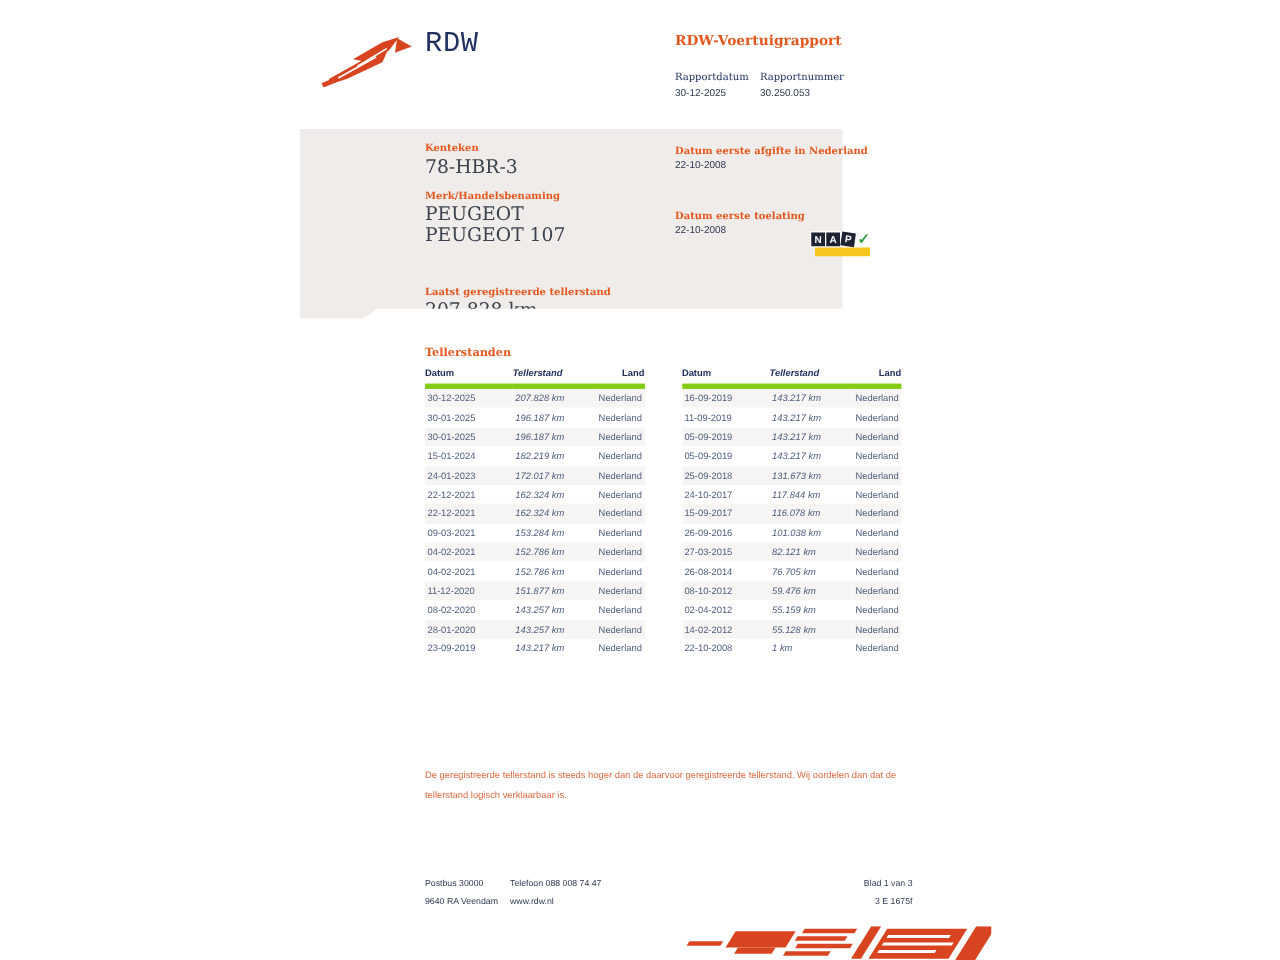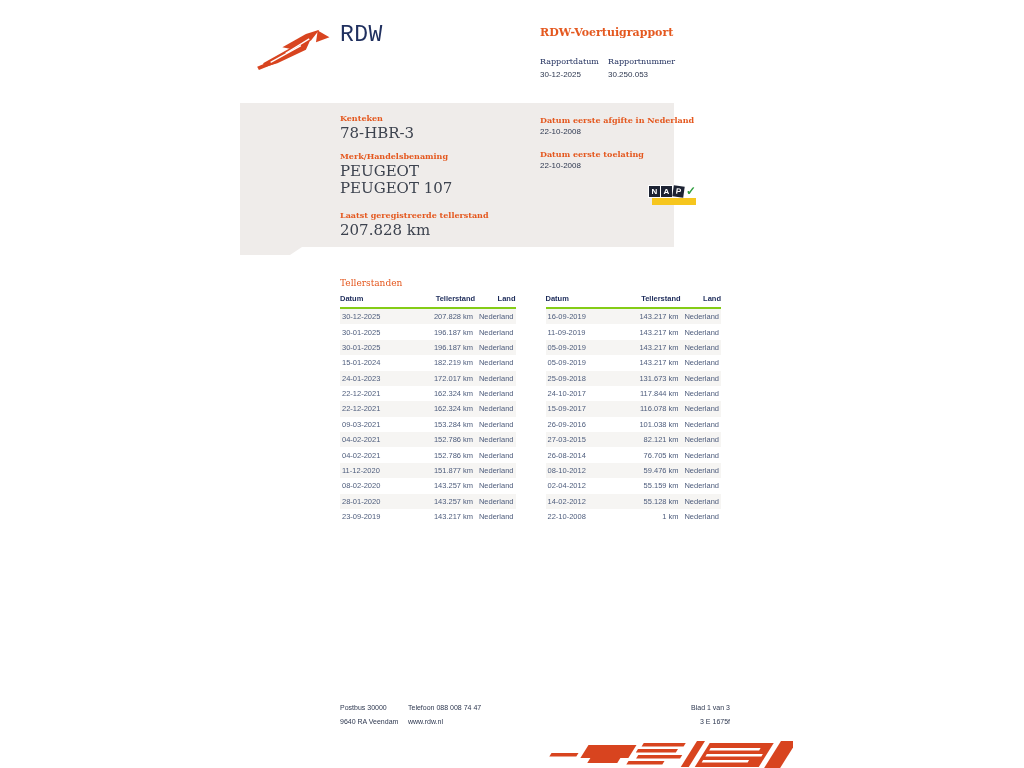--- a/index.html
+++ b/index.html
@@ -25,48 +25,48 @@
      clip-path:polygon(0 0, 482px 0, 482px 144px, 62px 144px, 50px 152px, 0 152px); }
   .olabel { font-family:"DejaVu Serif", serif; font-weight:bold;
             font-size:8px; color:#e4581f; }
   .val-serif { font-family:"DejaVu Serif", serif; font-size:15px;
                color:#3c424e; line-height:17px; }
   .val-sans  { font-size:8px; color:#2e3850; }
   #vb-col1 { left:100px; top:10px; width:170px; }
   #vb-col2 { left:300px; top:12px; width:170px; }
   .gap-s { margin-top:2px; }
   .gap-m { margin-top:9px; }
-  .gap-l { margin-top:13px; }
+  .gap-l { margin-top:31px; }
   #oordeel { margin-top:18px; font-size:15px; font-weight:bold;
              color:#1c2b5a; line-height:17px; letter-spacing:0.3px; }
 
   
   #nap { left:408px; top:80px; width:50px; height:26px; }
   #nap-shadow { position:absolute; left:4px; top:8px; width:44px; height:14px;
                 background:#f6c61e; }
   #nap-tiles { position:absolute; left:0; top:2px; display:flex;
                align-items:center; background:#ffffff; padding:1px; }
   .nap-tile { width:11px; height:11px; background:#1d2333; color:#ffffff;
               font-size:8px; font-weight:bold; display:flex;
               align-items:center; justify-content:center; margin-right:1px; }
   .nap-tile.tilted { transform:rotate(8deg); }
   #nap-check { color:#2f9e3f; font-size:12px; font-weight:bold;
                line-height:11px; margin-left:1px; }
 
   
   #tables-wrap { left:340px; top:278px; width:381px; }
-  #tables-title { font-family:"DejaVu Serif", serif; font-weight:normal;
+  #tables-title { font-family:"DejaVu Serif", serif; font-weight:bold;
                   font-size:9px; color:#e4581f; margin-bottom:6px; }
   #tables-flex { display:flex; gap:30px; }
   table.tbl { flex:1; border-collapse:collapse; table-layout:fixed; }
   .tbl th { font-size:7.5px; font-weight:bold; color:#1c2b5a;
-            padding:0 0 4px 0; border-bottom:2px solid #84cc16; }
+            padding:0 0 4px 0; border-bottom:4px solid #84cc16; }
   .tbl td { font-size:7.5px; color:#4d5c7c; padding:3.2px 2px 3.2px 2px; }
   .tbl .c-datum { width:40%; text-align:left; }
-  .tbl .c-stand { width:37%; text-align:right; }
+  .tbl .c-stand { width:37%; text-align:left;font-style:italic; }
   .tbl .c-land  { width:23%; text-align:right; }
   .tbl tbody tr:nth-child(odd) { background:#f6f5f3; }
 
   
   #footnote { left:340px; top:605px; width:392px; }
   #footnote-title { font-size:9.5px; font-weight:bold; color:#1c2b5a; }
   #footnote-text { margin-top:7px; font-size:7.5px; line-height:16px;
                    color:#dd6a42; }
 
   
@@ -332,20 +332,21 @@
     <td class="c-datum">22-10-2008</td>
     <td class="c-stand">1 km</td>
     <td class="c-land">Nederland</td>
   </tr>
 </tbody>
     </table>
   </div>
 </div>
 
 <div id="footnote" class="abs">
+  <div id="footnote-text">De geregistreerde tellerstand is steeds hoger dan de daarvoor geregistreerde tellerstand. Wij oordelen dan dat de tellerstand logisch verklaarbaar is.</div>
 </div>
 
 <div id="footer" class="abs">
   <div class="f-row">
     <div class="f-c1">Postbus 30000</div>
     <div class="f-c2">Telefoon 088 008 74 47</div>
     <div class="f-c3">Blad 1 van 3</div>
   </div>
   <div class="f-row">
     <div class="f-c1">9640 RA Veendam</div>

